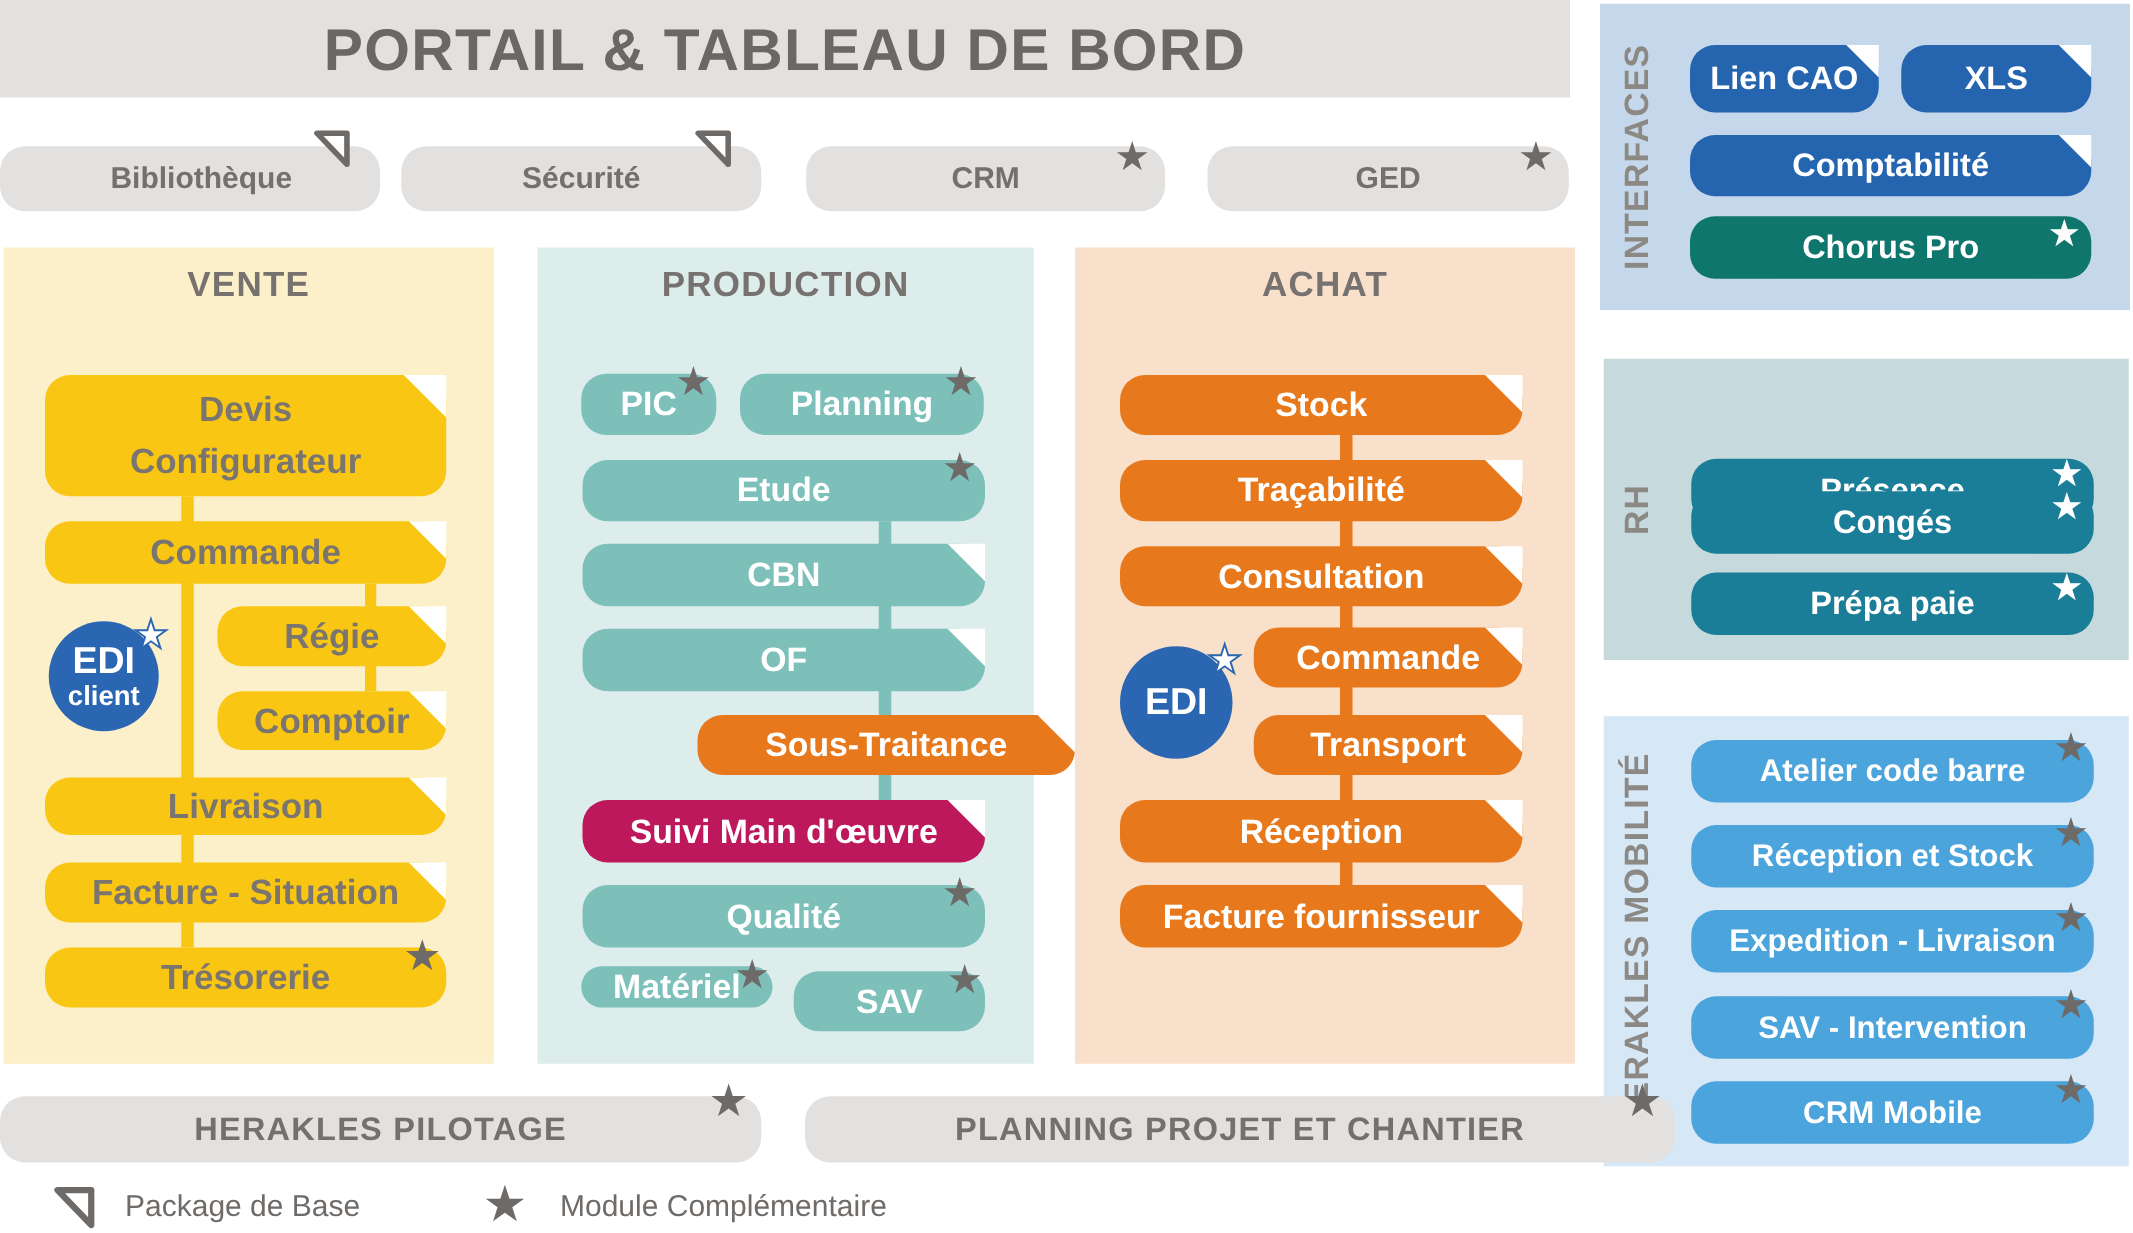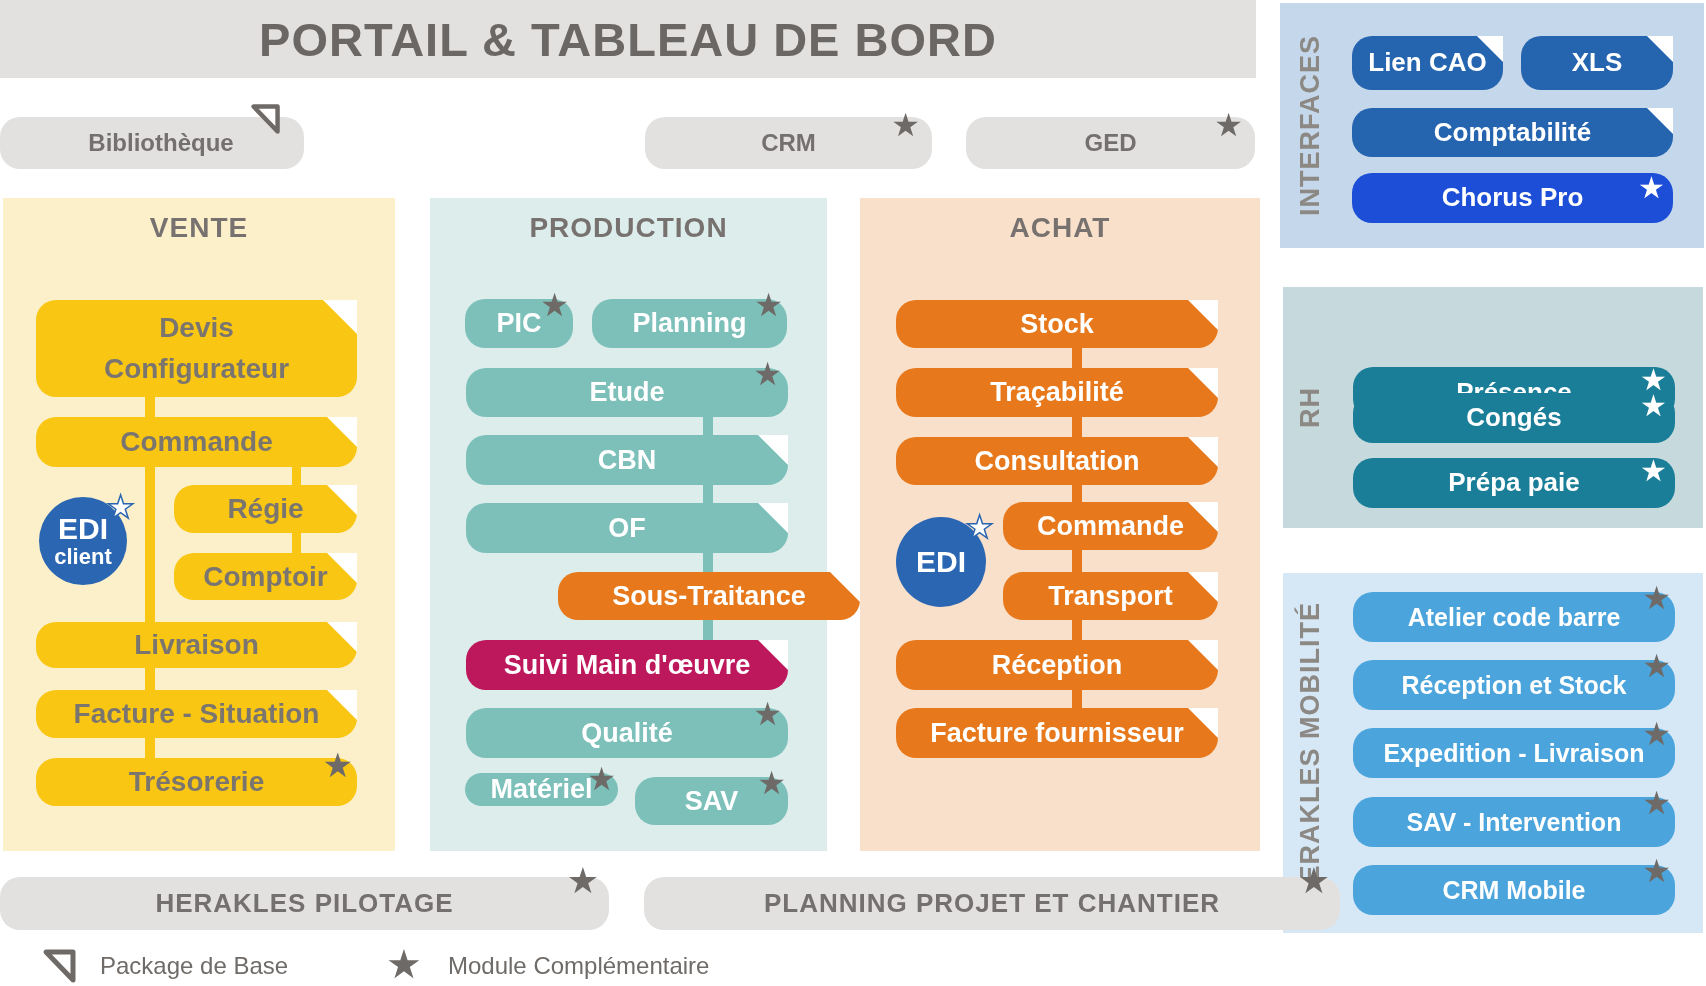--- a/index.html
+++ b/index.html
@@ -50,20 +50,26 @@
   <div class="band" style="left:0;top:8;width:1256px;height:78px;">
     <span class="main-title">PORTAIL &amp; TABLEAU DE BORD</span>
   </div>
 
   <div class="bar gr" style="left:0;top:117px;width:286px;height:52px;background:#e2e1e0;padding-left:18px;">
     <span class="lbl">Bibliothèque</span>
     <svg class="icon-abs" style="top:-14px;right:22px;" width="32" height="32" viewBox="0 0 36 36">
         <polygon points="4,4 31,4 31,32" fill="#fff" stroke="#6e6a67" stroke-width="5" stroke-linejoin="round"></polygon>
       </svg>
   </div>
+  <div class="bar gr" style="left:321px;top:117px;width:288px;height:52px;background:#e2e1e0;">
+    <span class="lbl">Sécurité</span>
+    <svg class="icon-abs" style="top:-14px;right:22px;" width="32" height="32" viewBox="0 0 36 36">
+        <polygon points="4,4 31,4 31,32" fill="#fff" stroke="#6e6a67" stroke-width="5" stroke-linejoin="round"></polygon>
+      </svg>
+  </div>
   <div class="bar gr" style="left:645px;top:117px;width:287px;height:52px;background:#e2e1e0;">
     <span class="lbl">CRM</span>
     <span class="star" style="top:-8px;right:12px;font-size:32px;color:#6e6a67;">★</span>
   </div>
   <div class="bar gr" style="left:966px;top:117px;width:289px;height:52px;background:#e2e1e0;">
     <span class="lbl">GED</span>
     <span class="star" style="top:-8px;right:12px;font-size:32px;color:#6e6a67;">★</span>
   </div>
 
   <div class="panel" style="left:3px;top:198px;width:392px;height:653px;background:#fbf0ca;"></div>
@@ -197,21 +203,21 @@
     <span class="notch sm"></span>
   </div>
   <div class="bar bl" style="left:1521px;top:36px;width:152px;height:54px;background:#2564ae;">
     <span class="lbl">XLS</span>
     <span class="notch sm"></span>
   </div>
   <div class="bar bl" style="left:1352px;top:108px;width:321px;height:49px;background:#2564ae;">
     <span class="lbl">Comptabilité</span>
     <span class="notch sm"></span>
   </div>
-  <div class="bar bl" style="left:1352px;top:173px;width:321px;height:50px;background:#1d4ed8;">
+  <div class="bar bl" style="left:1352px;top:173px;width:321px;height:50px;background:#0f766e;">
     <span class="lbl">Chorus Pro</span>
     <span class="star" style="top:0px;right:8px;font-size:30px;color:#fff;">★</span>
   </div>
 
   <div class="panel" style="left:1283px;top:287px;width:420px;height:241px;background:#c6dade;"></div>
   <div class="vlabel" style="left:1288px;top:287px;width:44px;height:241px;">RH</div>
   <div class="bar rhb" style="left:1353px;top:325px;width:322px;height:52px;background:#1b7e98;margin-top:42px;">
     <span class="lbl">Présence</span>
     <span class="star" style="top:-2px;right:8px;font-size:30px;color:#fff;">★</span>
   </div>

